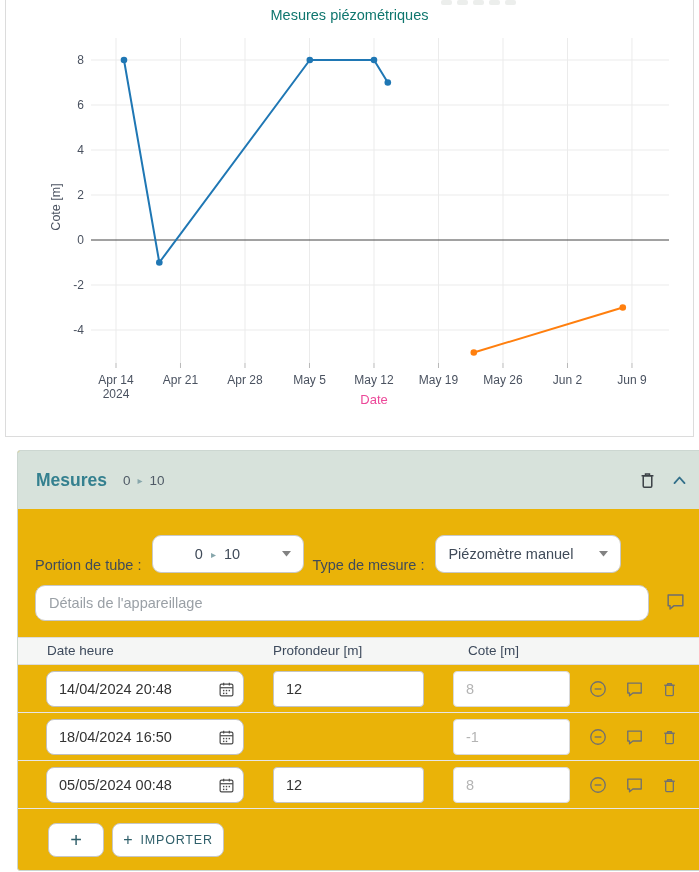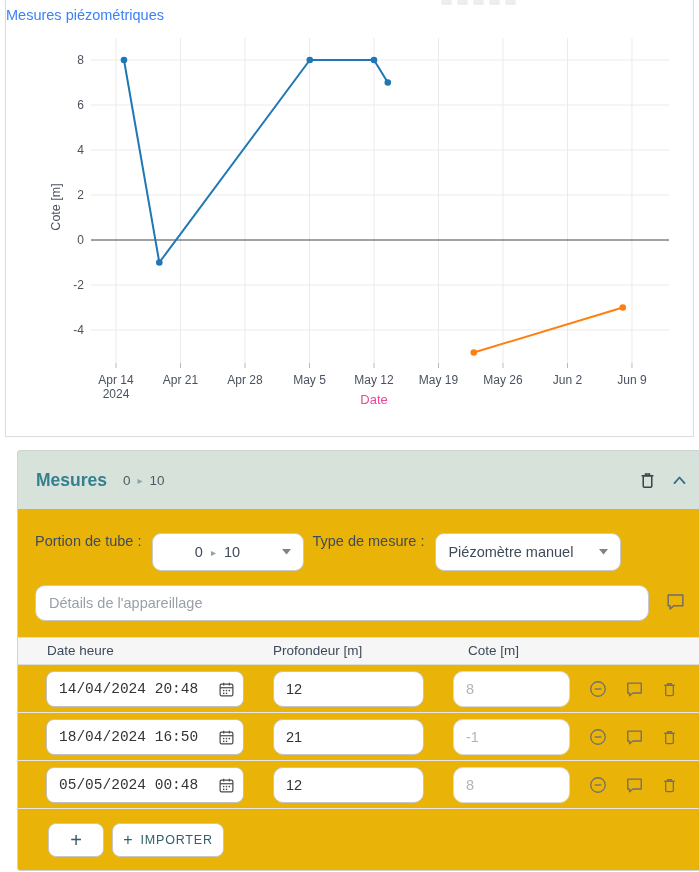--- a/index.html
+++ b/index.html
@@ -4,22 +4,22 @@
 <style>
   * { box-sizing: border-box; margin: 0; padding: 0; }
   html,body { width: 699px; height: 872px; background: #fff;
     font-family: "Liberation Sans", sans-serif; position: relative; overflow: hidden; }
 
   
   .chart-card { position: absolute; left: 5px; top: 0; width: 689px; height: 437px;
     background: #fff; border: 1px solid #dcdcdc; border-top: none; }
   .modebar-remnant { position: absolute; left: 435px; top: 0; display: flex; gap: 5px; }
   .modebar-remnant span { width: 11px; height: 5px; border-radius: 2px; background: #eceeec; display: block; }
-  .chart-title { position: absolute; top: 7px; left: 0; width: 100%; text-align: left;
-    font-size: 14.5px; color: #3b82f6; }
+  .chart-title { position: absolute; top: 7px; left: 0; width: 100%; text-align: center;
+    font-size: 14.5px; color: #0f766e; }
   .chart-svg { position: absolute; left: 0; top: 0; }
   .chart-svg text.tick { font-family: "Liberation Sans", sans-serif; font-size: 12px; fill: #4a5260; }
   .y-axis-title { position: absolute; left: 50px; top: 207px; transform: translate(-50%,-50%) rotate(-90deg);
     font-size: 12.5px; color: #4a5260; white-space: nowrap; }
   .x-axis-title { position: absolute; left: 340px; top: 392px; width: 56px; text-align: center;
     font-size: 13px; color: #ec4899; }
 
   
   .panel { position: absolute; left: 17px; top: 450px; width: 689px; height: 421px;
     background: #eab308; border: 1px solid #ccd7d1; border-radius: 3px; }
@@ -27,21 +27,21 @@
     background: #d7e2db; display: flex; align-items: center; padding: 0 18px; border-radius: 2px 2px 0 0; }
   .panel-title { font-size: 17.5px; font-weight: bold; color: #34808f; }
   .range { margin-left: 16px; display: flex; align-items: center; gap: 7px;
     font-size: 13.5px; color: #4f5a66; }
   .arrow-sep { font-size: 10px; color: #86a6ab; }
   .panel-header .spacer { flex: 1; }
   .hdr-icons { display: flex; align-items: center; gap: 15px; }
   .icon-btn { background: none; border: none; cursor: pointer; padding: 0; display: flex; align-items: center; }
 
   .row-fields { position: absolute; top: 82px; left: 17px; height: 40px;
-    display: flex; align-items: flex-start; }
+    display: flex; align-items: flex-end; }
   .field-label { font-size: 14.5px; color: #404b59; }
   .select-box { height: 38px; border: 1px solid #c8c8c8; border-radius: 9px; background: #fff;
     display: flex; align-items: center; cursor: pointer; font-size: 14.5px; color: #404b59; position: relative; }
   .select-portion { width: 152px; margin-left: 11px; justify-content: center; padding-right: 22px; }
   .select-portion .caret { position: absolute; right: 12px; }
   .select-portion .val { display: flex; align-items: center; gap: 8px; }
   .type-label { margin-left: 8px; }
   .select-type { margin-left: 11px; padding: 0 12px; gap: 26px; }
 
   .details-wrap { position: absolute; top: 134px; left: 17px; width: 614px; height: 36px; }
@@ -53,23 +53,23 @@
   .table-head { position: absolute; top: 186px; left: 0; width: 100%; height: 28px;
     background: #f5f6f5; border-top: 1px solid #dcdcdc; border-bottom: 1px solid #dcdcdc; }
   .th { position: absolute; top: 5px; font-size: 13.5px; font-weight: normal; color: #3d4a5c; }
   .th-date { left: 29px; } .th-prof { left: 255px; } .th-cote { left: 450px; }
 
   .t-row { position: absolute; left: 0; width: 100%; height: 48px; border-bottom: 1px solid #e6e6e6; }
   .r0 { top: 214px; } .r1 { top: 262px; } .r2 { top: 310px; }
   .date-wrap { position: absolute; left: 28px; top: 6px; width: 198px; height: 36px;
     border: 1px solid #c0c0c0; border-radius: 8px; background: #fff; display: flex; align-items: center; }
   .date-input { border: none; outline: none; width: 152px; padding-left: 12px; font-size: 14.5px;
-    color: #333; font-family: Liberation Mono, monospace; background: transparent; }
+    color: #333; font-family: Liberation Sans, sans-serif; background: transparent; }
   .cal-btn { margin-left: auto; margin-right: 8px; }
-  .num-input { position: absolute; top: 6px; height: 36px; border: 1px solid #c4c4c4; border-radius: 10px;
+  .num-input { position: absolute; top: 6px; height: 36px; border: 1px solid #c4c4c4; border-radius: 4px;
     padding: 0 12px; font-size: 14.5px; color: #333; font-family: "Liberation Sans", sans-serif; outline: none; }
   .prof-input { left: 255px; width: 151px; }
   .cote-input { left: 435px; width: 117px; border-color: #d9d9d9; color: #b4b4b4; background: #fff; }
   .row-icons { position: absolute; left: 570px; top: 5px; display: flex; align-items: center; gap: 17px; height: 38px; }
 
   .footer { position: absolute; top: 372px; left: 30px; display: flex; gap: 8px; }
   .btn { height: 34px; background: #fff; border: 1px solid #c6c6c6; border-radius: 8px;
     display: flex; align-items: center; justify-content: center; cursor: pointer; color: #2f5f6a; }
   .btn-add { width: 56px; font-size: 20px; }
   .btn-import { width: 112px; font-size: 12.5px; letter-spacing: 0.8px; gap: 8px; }
@@ -254,21 +254,20 @@
             <path d="M3 9.5h18"></path>
             <path d="M8 2.5v4M16 2.5v4"></path>
           <rect x="7" y="12.5" width="2" height="2" fill="#4a4a4a" stroke="none"></rect>
             <rect x="11" y="12.5" width="2" height="2" fill="#4a4a4a" stroke="none"></rect>
             <rect x="15" y="12.5" width="2" height="2" fill="#4a4a4a" stroke="none"></rect>
           <rect x="7" y="16.5" width="2" height="2" fill="#4a4a4a" stroke="none"></rect>
             <rect x="11" y="16.5" width="2" height="2" fill="#4a4a4a" stroke="none"></rect>
         </svg>
       </button>
     </div>
-    <input class="num-input prof-input" value="21" style="">
     <input class="num-input cote-input" disabled="" value="-1" style="">
     <span class="row-icons">
       <button class="icon-btn">
         <svg width="20" height="20" viewBox="0 0 24 24" fill="none" stroke="#707070" stroke-width="1.6">
             <circle cx="12" cy="12" r="8.7"></circle>
             <path d="M8 12h8"></path>
           </svg>
       </button>
       <button class="icon-btn">
         <svg width="19" height="18" viewBox="0 0 24 22" fill="none" stroke="#707070" stroke-width="1.7" stroke-linejoin="round">

